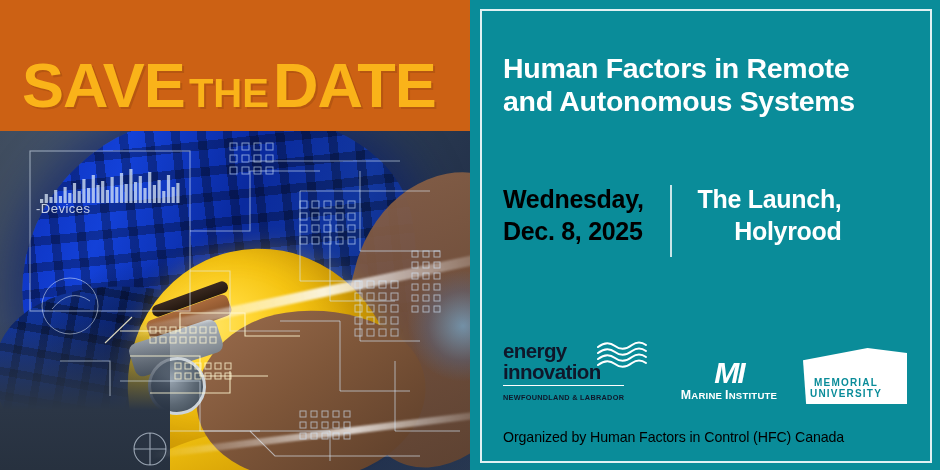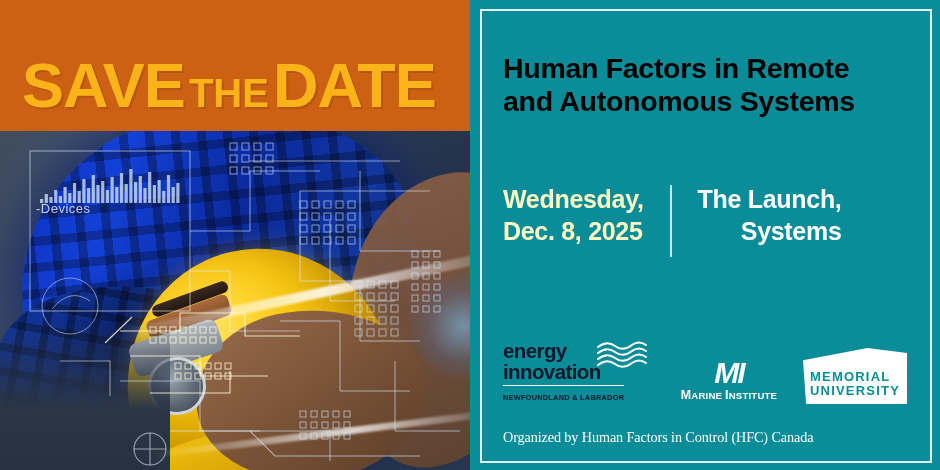--- a/index.html
+++ b/index.html
@@ -234,35 +234,35 @@
     left: 10px; top: 9px;
     width: 448px; height: 450px;
     border: 2px solid rgba(255,255,255,0.88);
     pointer-events: none;
   }
 
   .event-title {
     position: absolute;
     left: 33px; top: 52px;
     width: 400px;
-    color: #000000;
+    color: #ffffff;
     font-size: 28.5px;
     font-weight: bold;
     line-height: 1.17;
     letter-spacing: -0.3px;
   }
 
   .when-where {
     position: absolute;
     left: 33px; top: 183px;
     display: flex;
     align-items: flex-start;
   }
   .when {
-    color: #fef9c3;
+    color: #000000;
     font-size: 25px;
     font-weight: bold;
     line-height: 1.28;
     letter-spacing: -0.3px;
     white-space: nowrap;
     padding-right: 26px;
   }
   .vdivide {
     width: 2px;
     height: 72px;
@@ -317,33 +317,33 @@
   .logo-mun { position: relative; width: 104px; height: 56px; }
   .mun-shape {
     position: absolute; inset: 0;
     background: #ffffff;
     clip-path: polygon(0% 22%, 62% 0%, 100% 9%, 100% 100%, 3% 100%);
   }
   .mun-text {
     position: absolute;
     left: 7px; bottom: 5px;
     color: #0a8c99;
-    font-size: 13px;
+    font-size: 10px;
     font-weight: bold;
     letter-spacing: 1.2px;
     line-height: 1.12;
+    text-align: center;
   }
 
   .organizer {
     position: absolute;
     left: 33px; top: 429px;
-    color: #ffffff;
+    color: #000000;
     font-size: 14.2px;
     letter-spacing: -0.1px;
-    font-family: Liberation Serif, serif;
   }
 </style>
 </head>
 <body>
 
 <div id="poster">
 
   <div class="left-panel">
 
     <div class="photo">
@@ -566,21 +566,21 @@
     </div>
 
     <div class="when-where">
       <div class="when">
         <div>Wednesday,</div>
         <div>Dec. 8, 2025</div>
       </div>
       <div class="vdivide"></div>
       <div class="where">
         <div>The Launch,</div>
-        <div>Systems</div>
+        <div>Holyrood</div>
       </div>
     </div>
 
     <div class="logos">
 
       <div class="logo-eri">
         <svg class="eri-wave" width="54" height="32" viewBox="0 0 54 32">
           <g stroke="#ffffff" fill="none" stroke-width="2.1" stroke-linecap="round">
             <path d="M3 9 q9 -7 17 -1 q8 6 17 -1 q7 -5 14 0"></path>
             <path d="M3 15 q9 -7 17 -1 q8 6 17 -1 q7 -5 14 0"></path>

